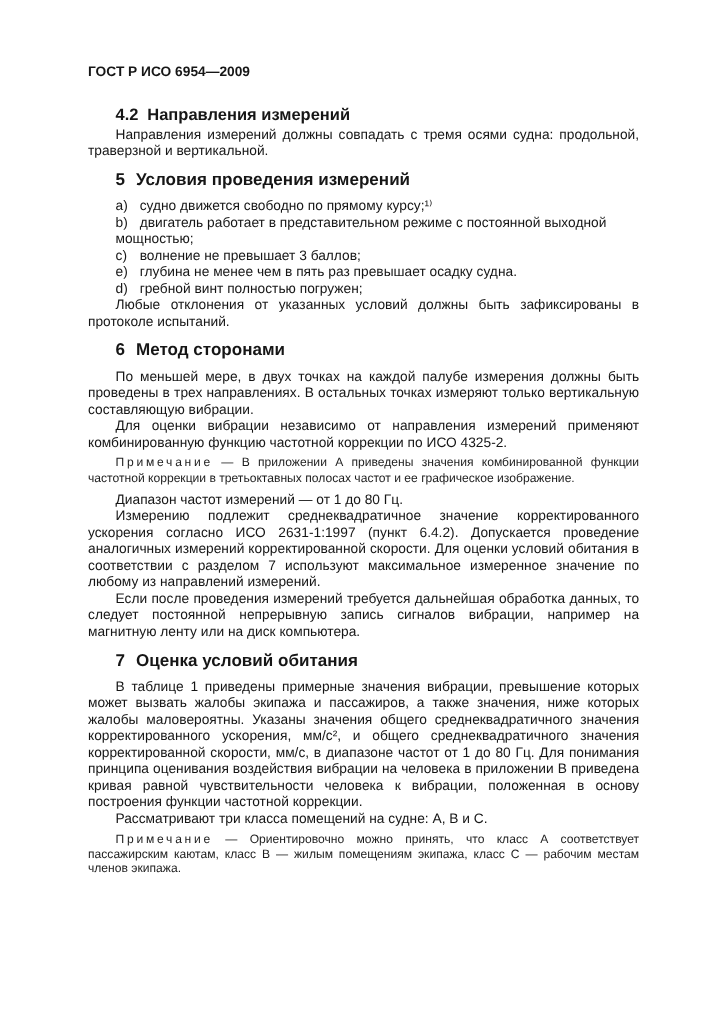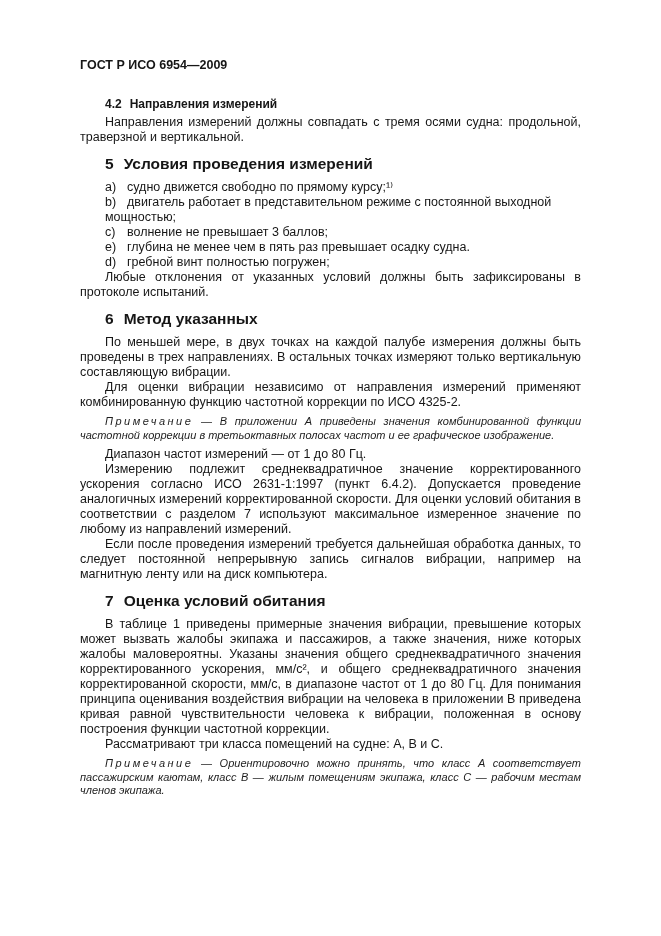--- a/index.html
+++ b/index.html
@@ -18,21 +18,21 @@
     padding: 58px 80px 0 80px;
     overflow: hidden;
   }
   .running-header {
     font-size: 12.5px;
     font-weight: bold;
     line-height: 15px;
     margin-bottom: 24px;
   }
   .subheading {
-    font-size: 12px;
+    font-size: 15px;
     font-weight: bold;
     line-height: 15px;
     margin: 0 0 3px 0;
     padding-left: 25px;
   }
   .subheading .h-title { margin-left: 8px; }
   h2.section-heading {
     font-size: 15.5px;
     font-weight: bold;
     line-height: 20px;
@@ -55,21 +55,20 @@
   }
   .list-item .li-marker { display: inline-block; min-width: 16px; }
   .list-item .li-text { margin-left: 6px; text-align: right; }
   p.note-par {
     font-size: 11px;
     line-height: 13.5px;
     text-align: justify;
     text-indent: 25px;
     margin: 5px 0 5px 0;
     color: #1d1d1d;
-    font-style: italic;
   }
   .note-label { letter-spacing: 2.5px; }
 </style>
 </head>
 <body>
 
 <div class="page">
 
   <div class="running-header">ГОСТ Р ИСО 6954—2009</div>
 
@@ -94,21 +93,21 @@
     <div class="list-item">
       <span class="li-marker">e)</span><span class="li-text">глубина не менее чем в пять раз превышает осадку судна.</span>
     </div>
     <div class="list-item">
       <span class="li-marker">d)</span><span class="li-text">гребной винт полностью погружен;</span>
     </div>
   </div>
   <p class="body-par">Любые отклонения от указанных условий должны быть зафиксированы в протоколе испытаний.</p>
 
   <h2 class="section-heading">
-    <span>6</span><span class="h-title">Метод указанных</span>
+    <span>6</span><span class="h-title">Метод сторонами</span>
   </h2>
   <p class="body-par">По меньшей мере, в двух точках на каждой палубе измерения должны быть проведены в трех направлениях. В остальных точках измеряют только вертикальную составляющую вибрации.</p>
   <p class="body-par">Для оценки вибрации независимо от направления измерений применяют комбинированную функцию частотной коррекции по ИСО 4325-2.</p>
   <p class="note-par">
     <span class="note-label">Примечание</span> <span>— В приложении А приведены значения комбинированной функции частотной коррекции в третьоктавных полосах частот и ее графическое изображение.</span>
   </p>
   <p class="body-par">Диапазон частот измерений — от 1 до 80 Гц.</p>
   <p class="body-par">Измерению подлежит среднеквадратичное значение корректированного ускорения согласно ИСО 2631-1:1997 (пункт 6.4.2). Допускается проведение аналогичных измерений корректированной скорости. Для оценки условий обитания в соответствии с разделом 7 используют максимальное измеренное значение по любому из направлений измерений.</p>
   <p class="body-par">Если после проведения измерений требуется дальнейшая обработка данных, то следует постоянной непрерывную запись сигналов вибрации, например на магнитную ленту или на диск компьютера.</p>
 

